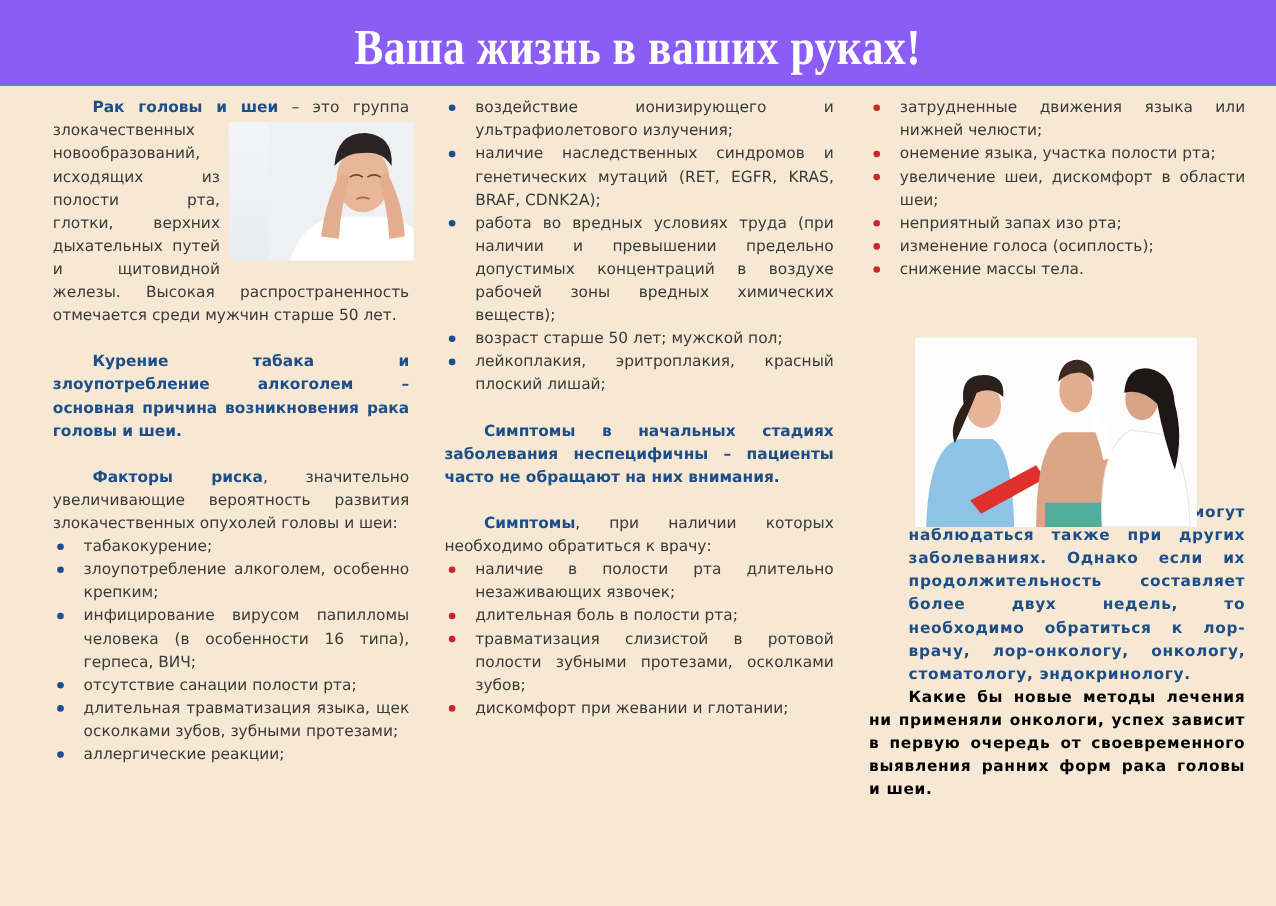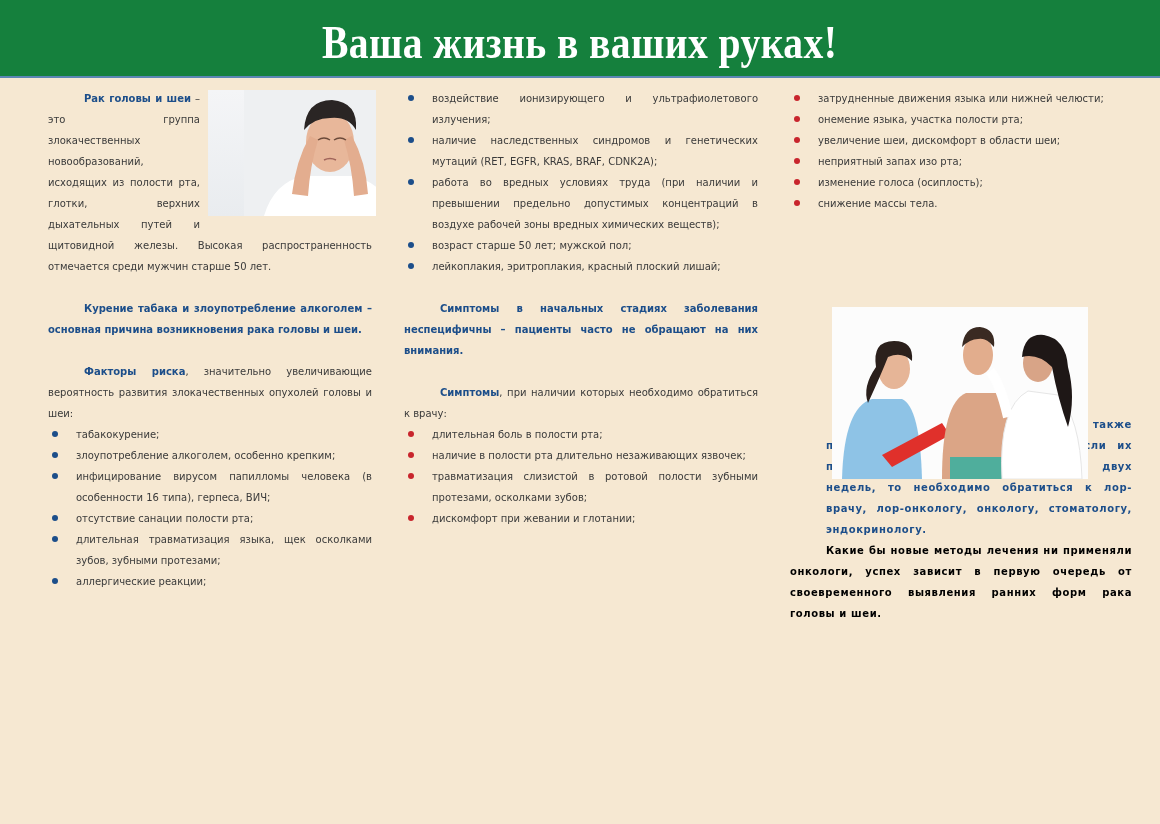--- a/index.html
+++ b/index.html
@@ -5,34 +5,34 @@
   * { box-sizing: border-box; margin: 0; padding: 0; }
   html, body { width: 1160px; height: 824px; overflow: hidden; }
   body {
     background: #f6e8d2;
     font-family: "DejaVu Sans", sans-serif;
     color: #3a3a3a;
     position: relative;
   }
   .header {
     position: absolute; left: 0; top: 0; width: 1160px; height: 78px;
-    background: #15803d;
+    background: #8b5cf6;
     border-bottom: 2px solid #5b86b5;
     display: flex; align-items: center; justify-content: center;
   }
   .header h1 {
     font-family: "Liberation Serif", serif;
     font-weight: bold;
     color: #fff;
     font-size: 46px;
     letter-spacing: 0.5px;
     transform: scaleX(0.86);
     margin-top: 8px;
   }
-  .col { position: absolute; font-size: 10px; line-height: 21px; }
+  .col { position: absolute; font-size: 14px; line-height: 21px; }
   .col1 { left: 48px; top: 88px; width: 324px; }
   .col2 { left: 404px; top: 88px; width: 354px; }
   .col3 { left: 790px; top: 88px; width: 342px; }
   p { text-align: justify; }
   .indent { text-indent: 36px; }
   .blue { color: #1c4e8a; font-weight: bold; }
   .red { color: #000000; font-weight: bold; }
   ul { list-style: none; }
   li { position: relative; padding-left: 28px; text-align: justify; }
   li::before {
@@ -98,22 +98,22 @@
     <li>возраст старше 50 лет; мужской пол;</li>
     <li>лейкоплакия, эритроплакия, красный плоский лишай;</li>
   </ul>
   <div class="gap"></div>
   <p class="indent blue">Симптомы в начальных стадиях заболевания неспецифичны – пациенты часто не обращают на них внимания.</p>
   <div class="gap"></div>
   <p class="indent">
     <span class="blue">Симптомы</span><span>, при наличии которых необходимо обратиться к врачу:</span>
   </p>
   <ul class="red-bullets">
+    <li>наличие в полости рта длительно незаживающих язвочек;</li>
     <li>длительная боль в полости рта;</li>
-    <li>наличие в полости рта длительно незаживающих язвочек;</li>
     <li>травматизация слизистой в ротовой полости зубными протезами, осколками зубов;</li>
     <li>дискомфорт при жевании и глотании;</li>
   </ul>
 </div>
 
 <div class="col col3">
   <ul class="red-bullets">
     <li>затрудненные движения языка или нижней челюсти;</li>
     <li>онемение языка, участка полости рта;</li>
     <li>увеличение шеи, дискомфорт в области шеи;</li>

